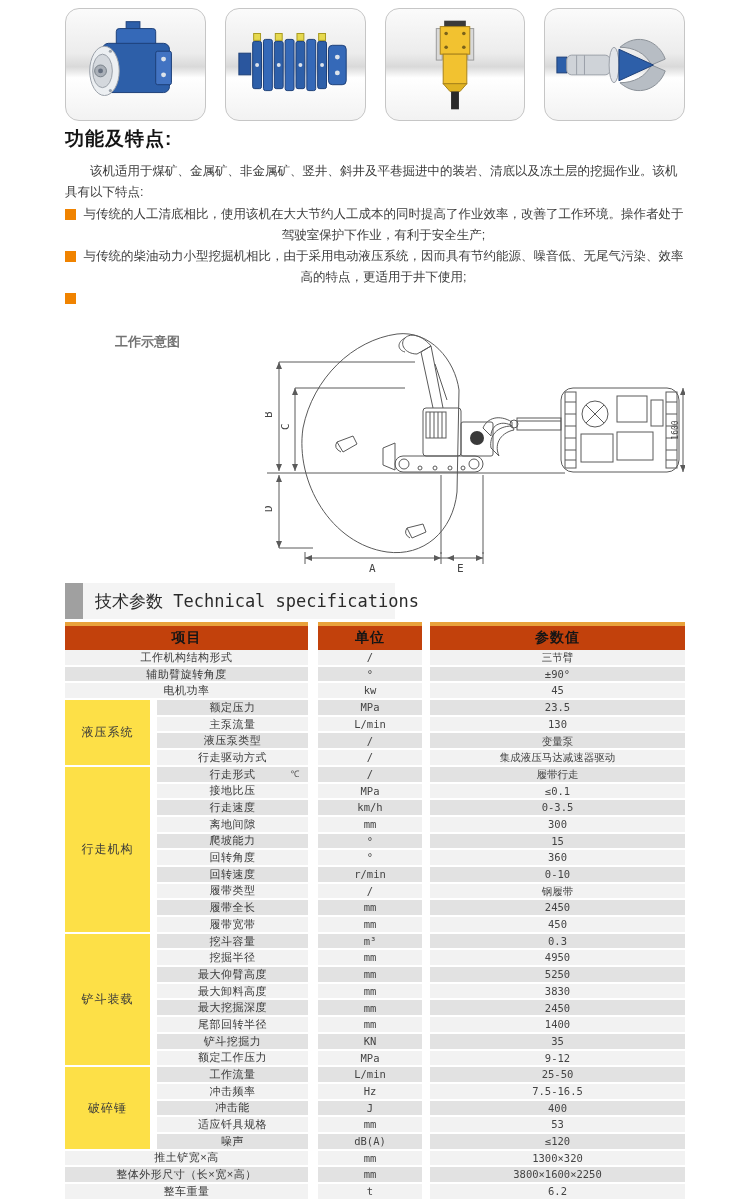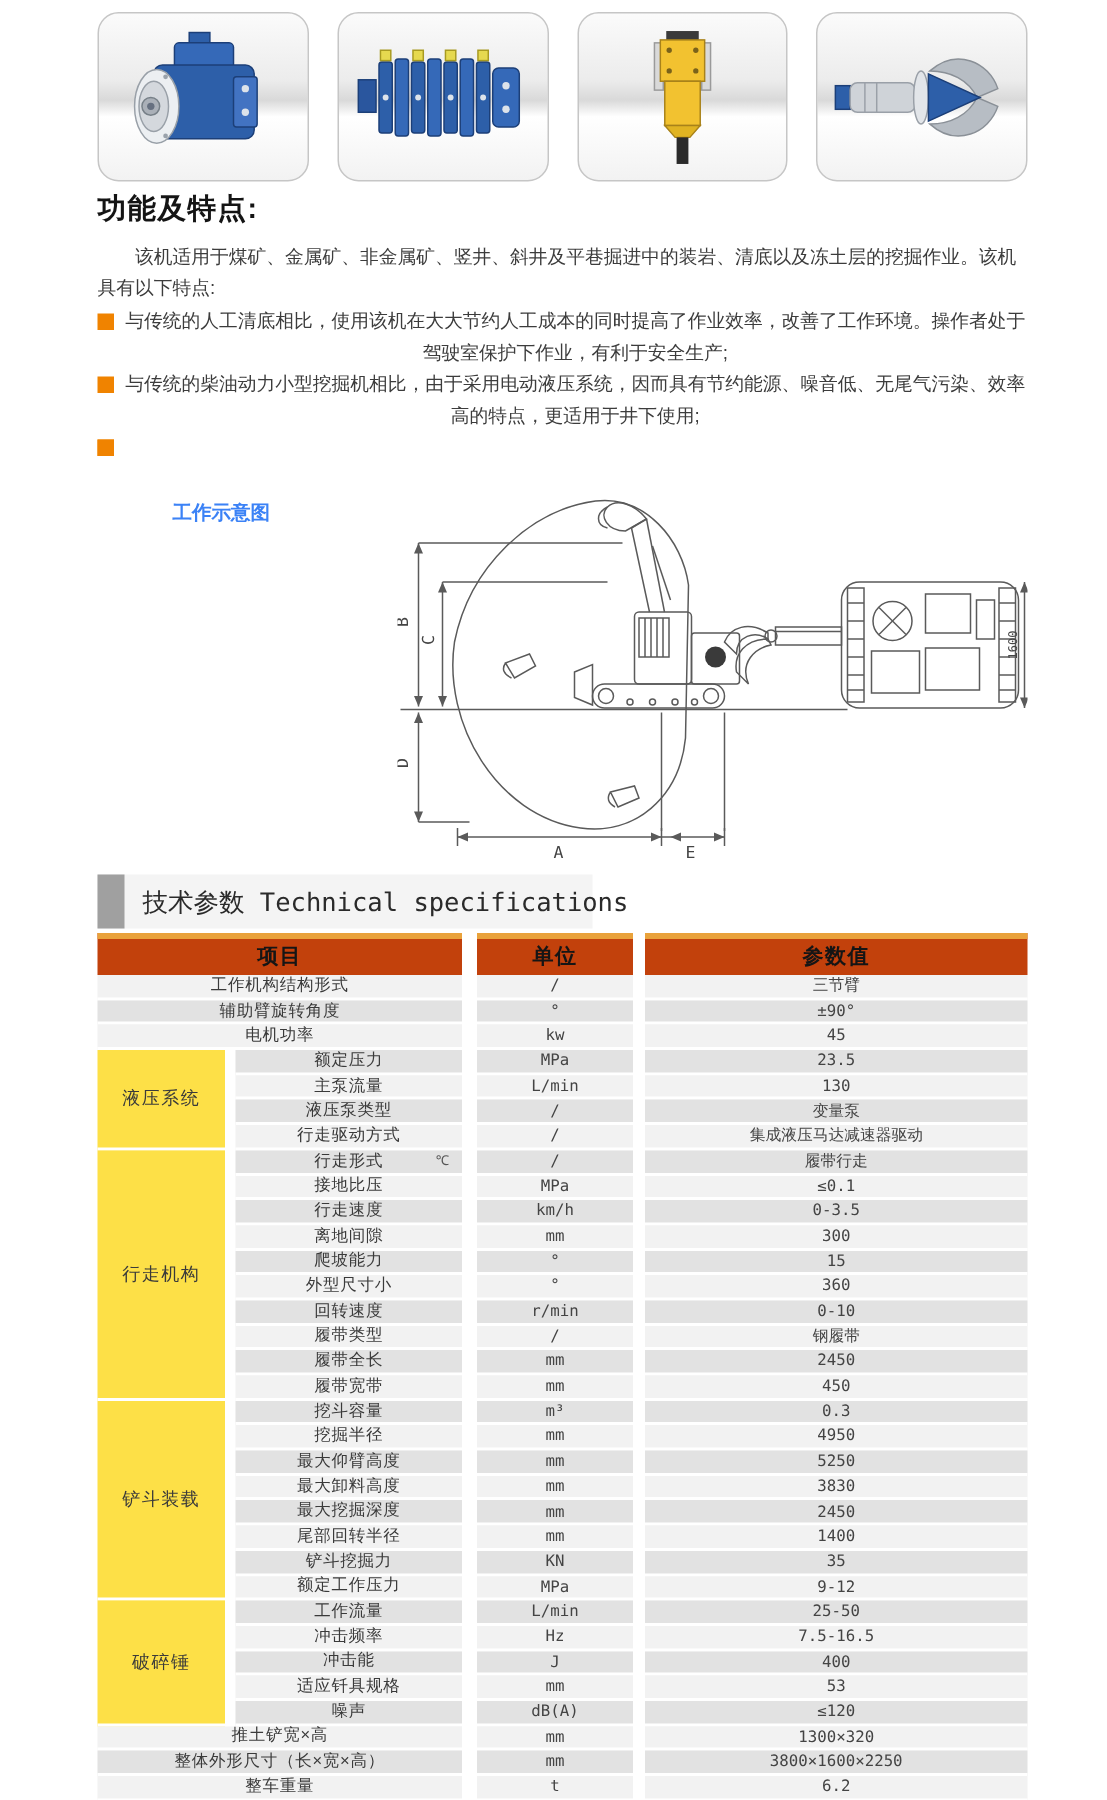--- a/index.html
+++ b/index.html
@@ -21,21 +21,21 @@
   
   .features{position:absolute;top:126px;left:0;width:620px;}
   .features h2{margin:0 0 9px 0;font-size:19px;letter-spacing:1px;color:#141414;}
   .intro{margin:0;font-size:12.5px;line-height:21px;color:#3c3c3c;text-indent:2em;}
   .blist{list-style:none;margin:1px 0 0 0;padding:0;text-align:center;}
   .blist li{position:relative;padding-left:17px;font-size:12.5px;line-height:21px;color:#3c3c3c;}
   .sq{position:absolute;left:0;top:5px;width:11px;height:11px;background:#f08300;}
 
   
   .diagram{position:absolute;top:330px;left:0;width:620px;height:248px;}
-  .diagram .dlabel{position:absolute;left:50px;top:3px;font-size:13px;font-weight:bold;color:#3b82f6;}
+  .diagram .dlabel{position:absolute;left:50px;top:3px;font-size:13px;font-weight:bold;color:#737373;}
   .diagram svg{position:absolute;left:200px;top:0;}
 
   
   .techtitle{position:absolute;top:583px;left:0;width:620px;height:36px;}
   .techtitle .bg{position:absolute;left:0;top:0;width:330px;height:36px;background:#f4f4f4;}
   .techtitle .bar{position:absolute;left:0;top:0;width:18px;height:36px;background:#a0a0a0;}
   .techtitle .txt{
     position:absolute;left:30px;top:7px;font-family:"DejaVu Sans Mono",monospace;
     font-size:17px;color:#2a2a2a;white-space:nowrap;
   }
@@ -381,21 +381,21 @@
           <tr>
             <td class="gap"></td>
             <td class="c item">爬坡能力</td>
             <td class="gap"></td>
             <td class="c unit">°</td>
             <td class="gap"></td>
             <td class="c val">15</td>
           </tr>
           <tr>
             <td class="gap"></td>
-            <td class="c item">外型尺寸小</td>
+            <td class="c item">回转角度</td>
             <td class="gap"></td>
             <td class="c unit">°</td>
             <td class="gap"></td>
             <td class="c val">360</td>
           </tr>
           <tr>
             <td class="gap"></td>
             <td class="c item">回转速度</td>
             <td class="gap"></td>
             <td class="c unit">r/min</td>

